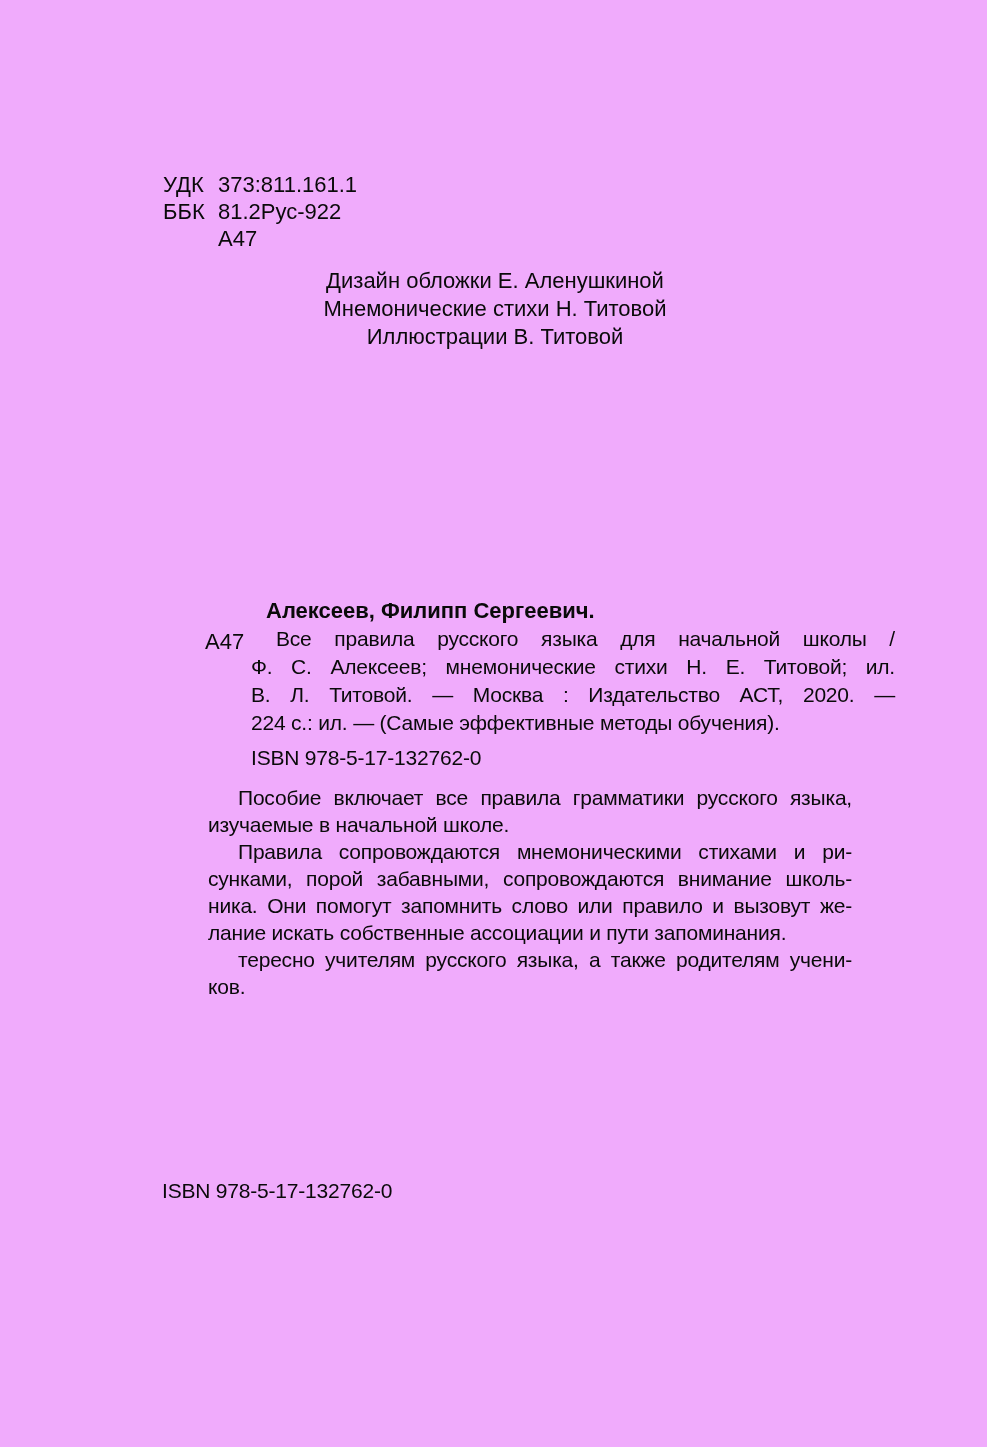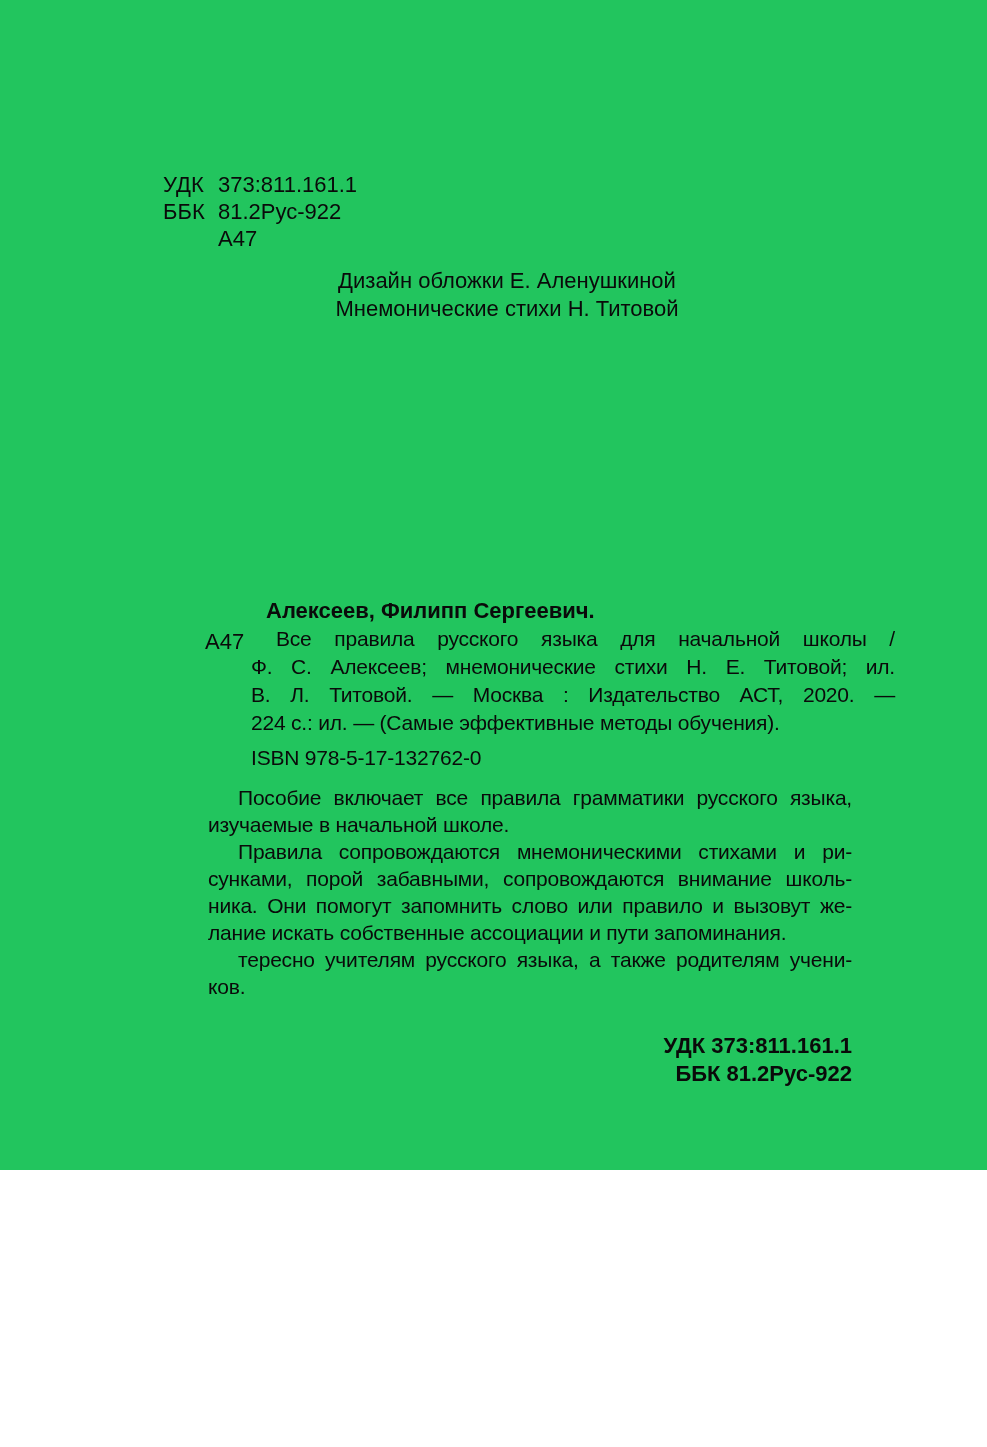--- a/index.html
+++ b/index.html
@@ -3,41 +3,41 @@
 <meta charset="utf-8">
 <style>
   html, body {
     margin: 0;
     padding: 0;
     background: #ffffff;
   }
   #page {
     position: relative;
     width: 987px;
-    height: 1170px;
-    background: #22c55e;
+    height: 1447px;
+    background: #f0abfc;
     color: #0a0a0a;
     font-family: "Liberation Sans", "DejaVu Sans", sans-serif;
     overflow: hidden;
     text-decoration: underline;
   }
   .abs { position: absolute; }
 
   
   #top-codes {
     left: 163px; top: 171px;
     font-size: 22px; line-height: 27px;
     display: grid;
     grid-template-columns: 55px auto;
     column-gap: 0;
   }
 
   
   #credits {
-    left: 162px; top: 267px; width: 690px;
+    left: 150px; top: 267px; width: 690px;
     text-align: center;
     font-size: 22px; line-height: 28px;
   }
 
   
   #catalog {
     left: 162px; top: 597px; width: 690px;
     font-size: 21px; line-height: 28px;
     letter-spacing: -0.2px;
     margin-left: 43px;
@@ -96,20 +96,21 @@
     <span>373:811.161.1</span>
     <span>ББК</span>
     <span>81.2Рус-922</span>
     <span></span>
     <span>А47</span>
   </div>
 
   <div id="credits" class="abs">
       <div>Дизайн обложки Е. Аленушкиной</div>
       <div>Мнемонические стихи Н. Титовой</div>
+      <div>Иллюстрации В. Титовой</div>
     </div>
 
   <div id="catalog" class="abs">
     <div class="heading">Алексеев, Филипп Сергеевич.</div>
     <div class="margin-code">А47</div>
     <div class="body-col jpar catalog-par">
         <div>Все правила русского языка для начальной школы /</div>
         <div>Ф. С. Алексеев; мнемонические стихи Н. Е. Титовой; ил.</div>
         <div>В. Л. Титовой. — Москва : Издательство АСТ, 2020. —</div>
         <div>224 с.: ил. — (Самые эффективные методы обучения).</div>
@@ -127,22 +128,18 @@
         <div>сунками, порой забавными, сопровождаются внимание школь-</div>
         <div>ника. Они помогут запомнить слово или правило и вызовут же-</div>
         <div>лание искать собственные ассоциации и пути запоминания.</div>
       </div>
     <div class="jpar ann-par">
         <div>тересно учителям русского языка, а также родителям учени-</div>
         <div>ков.</div>
       </div>
   </div>
 
-  <div id="codes-bold" class="abs">
-    <div>УДК 373:811.161.1</div>
-    <div>ББК 81.2Рус-922</div>
-  </div>
 
   <div id="footer" class="abs">
     <div class="isbn">ISBN 978-5-17-132762-0</div>
   </div>
 
 </div>
 
 </body></html>

